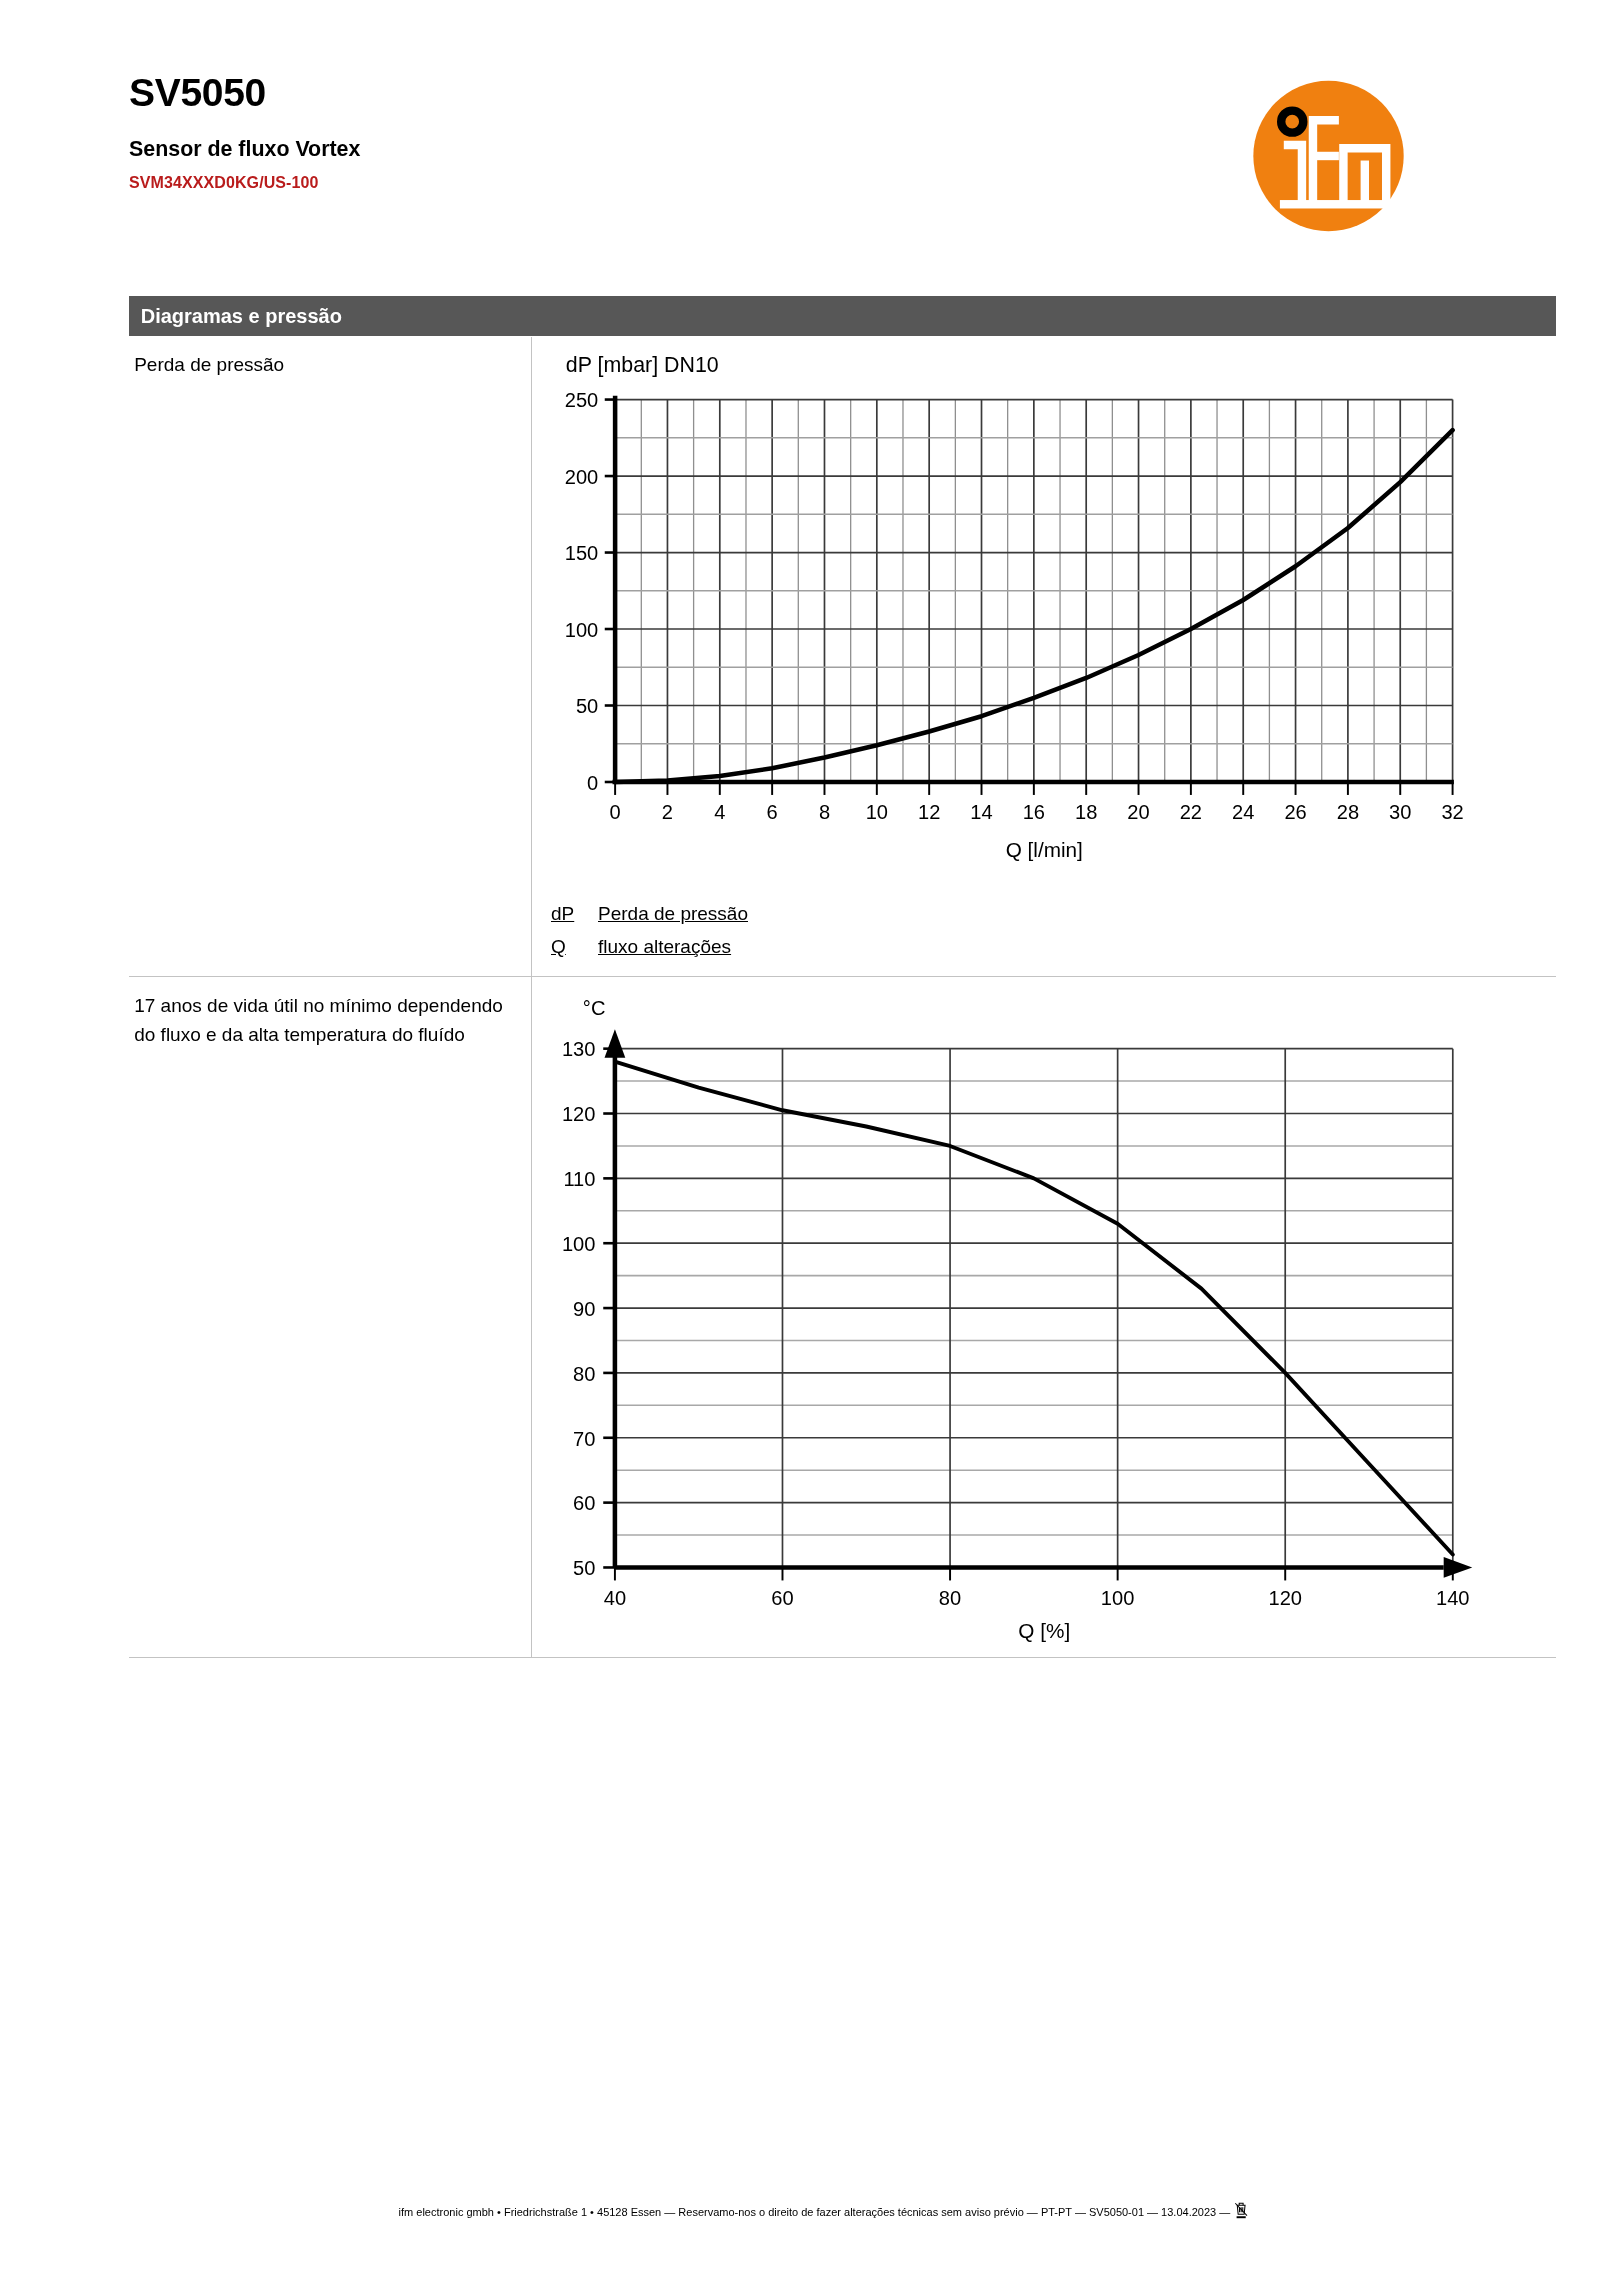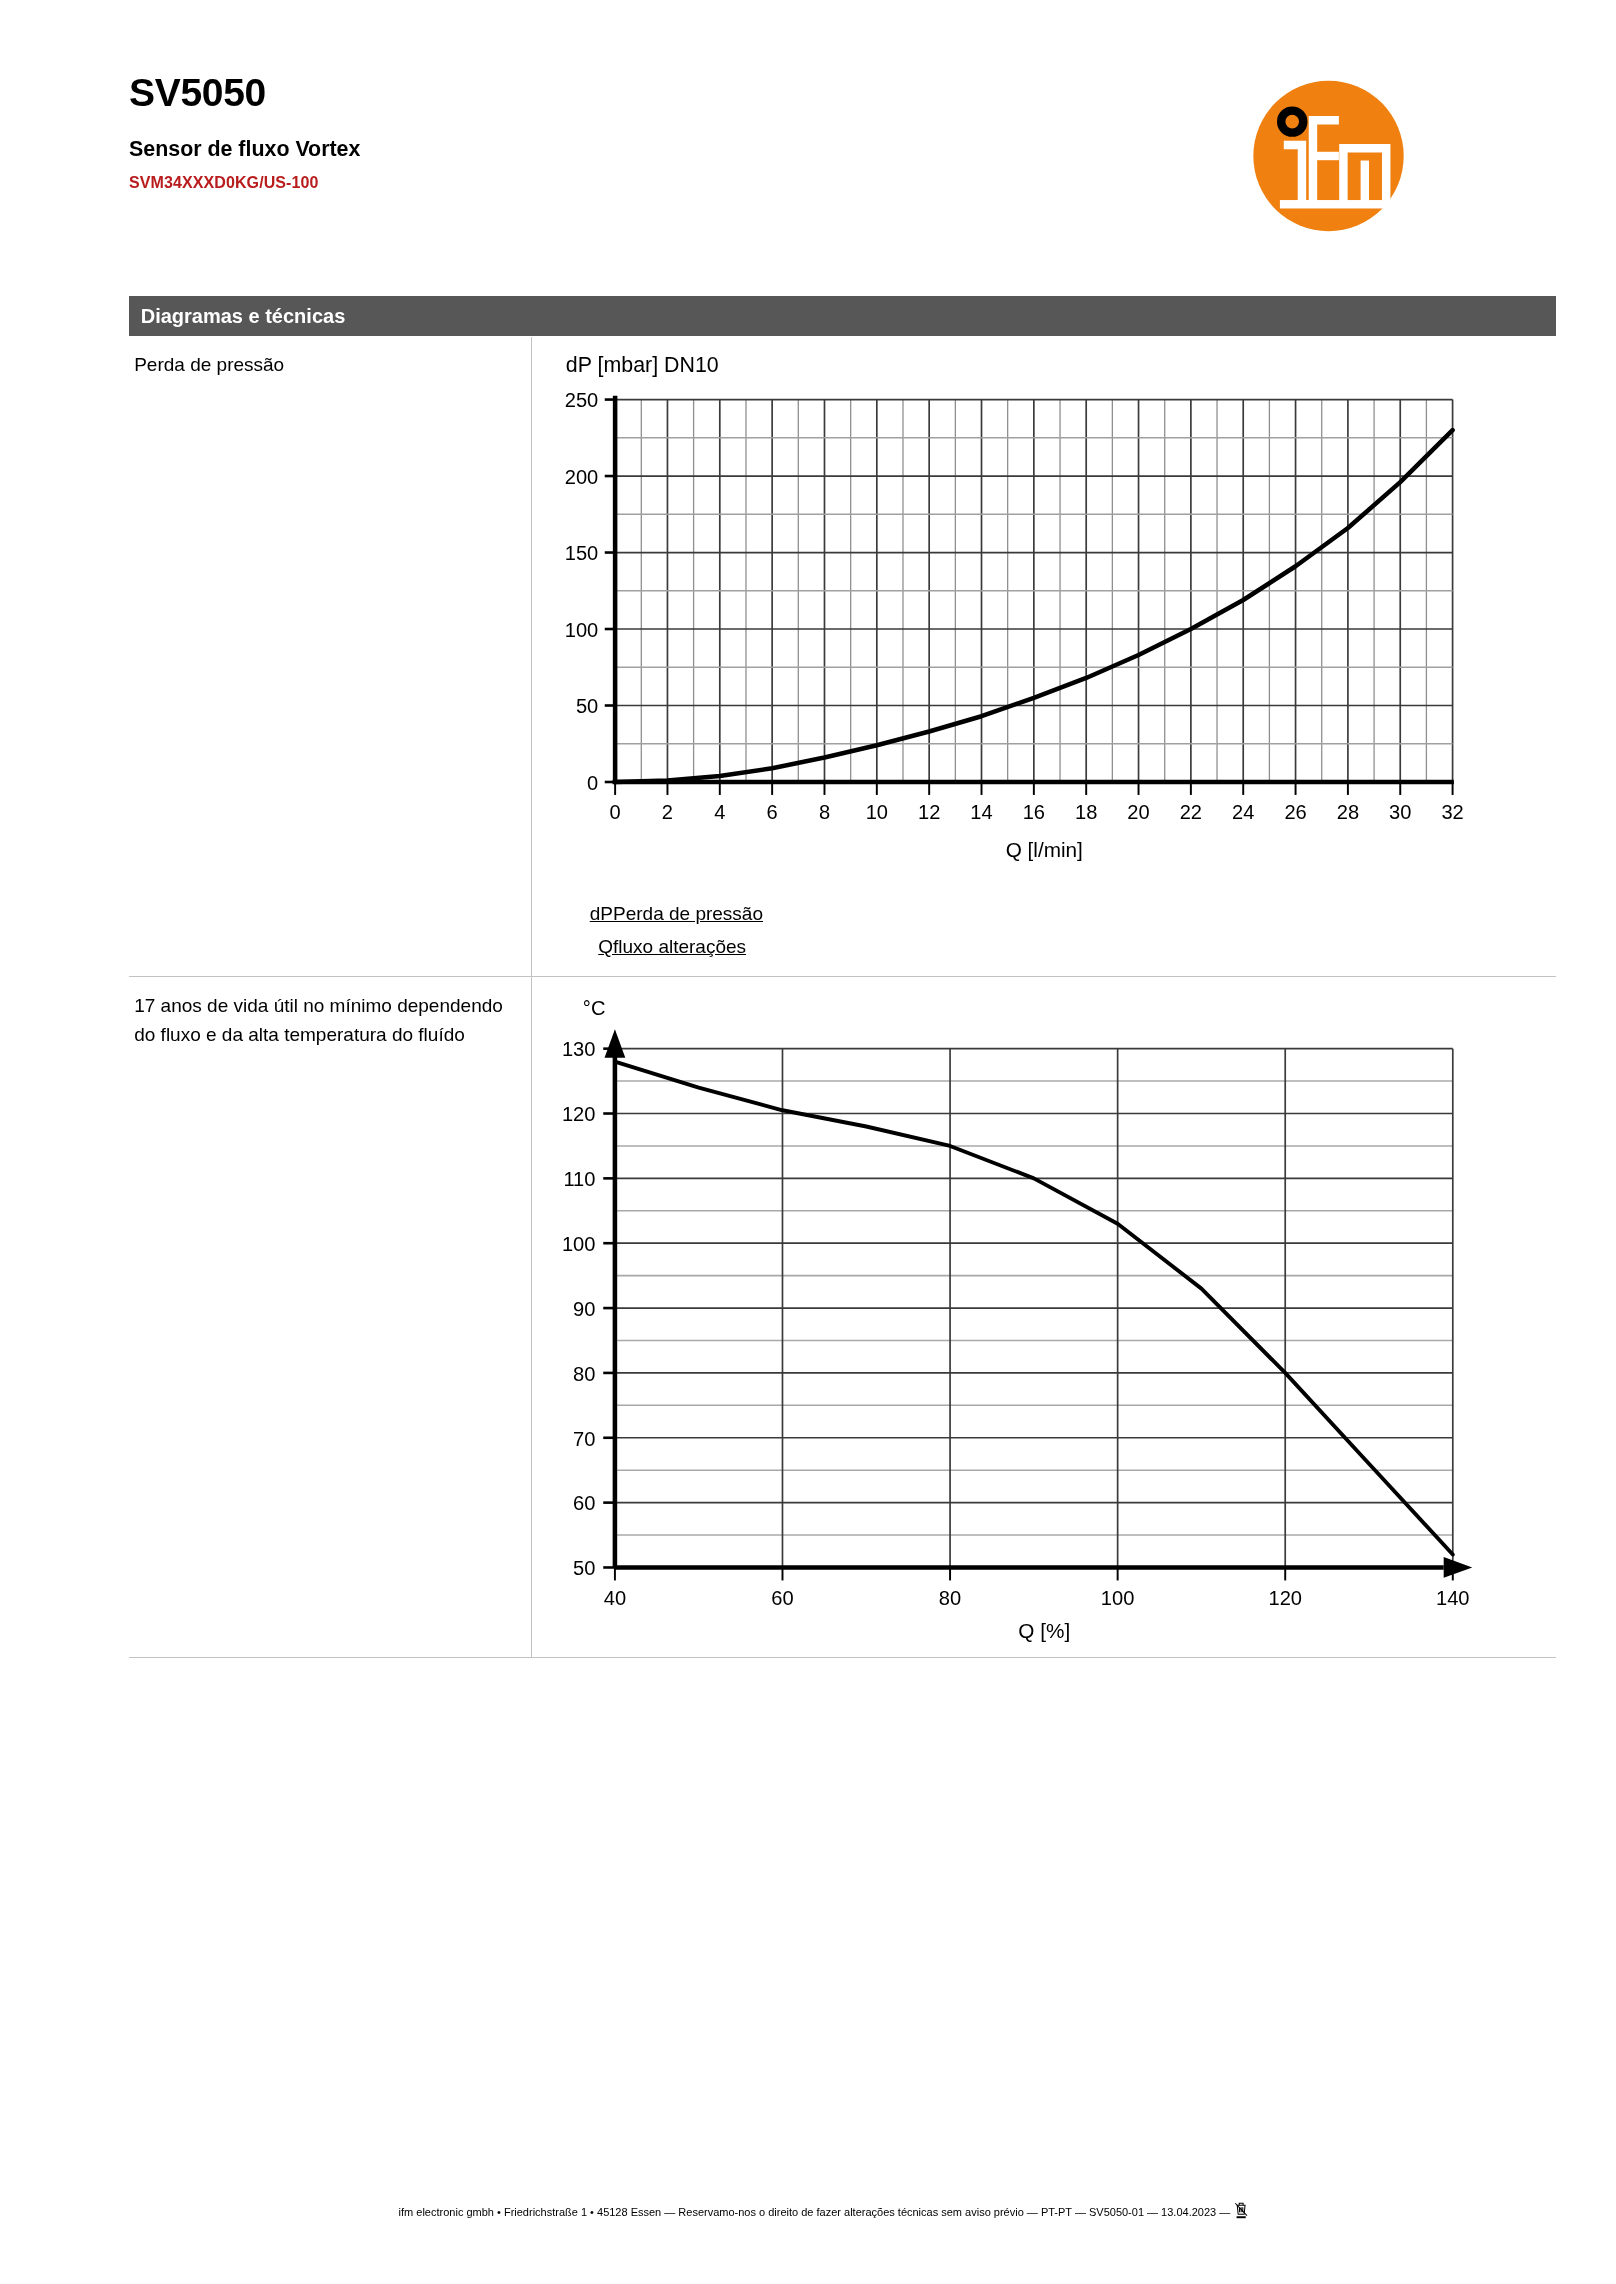--- a/index.html
+++ b/index.html
@@ -104,22 +104,21 @@
     padding: 11.7px 0 13px 19.5px;
     box-sizing: border-box;
   }
 
   
   .chart-block { position: relative; text-decoration: underline; }
   .chart-svg { display: block; }
 
   .legend {
     margin-top: 10.4px;
-    margin-left: 15px;
-    text-align: right;
+    margin-left: 0;
   }
   .legend-row {
     display: flex;
     font-size: 19px;
     line-height: 1.0;
     padding: 7.1px 0;
   }
   .legend-sym {
     width: 47px;
     flex: 0 0 47px;
@@ -171,21 +170,21 @@
         <path d="M175 220 V133 h66 v87"></path>
         <path d="M208 220 V152"></path>
       </g>
 
       <rect x="77" y="213" width="170" height="13" fill="#ffffff"></rect>
 
       <circle cx="96" cy="92" r="17" fill="none" stroke="#000000" stroke-width="13"></circle>
     </svg>
   </div>
 
-  <div class="section-bar">Diagramas e técnicas</div>
+  <div class="section-bar">Diagramas e pressão</div>
 
   <table class="tbl">
     <tbody>
 
       <tr>
         <td class="col-left">Perda de pressão</td>
         <td class="col-right">
           <div class="chart-block">
             <svg class="chart-svg" width="967" height="538" viewBox="0 0 1490 830">
 

